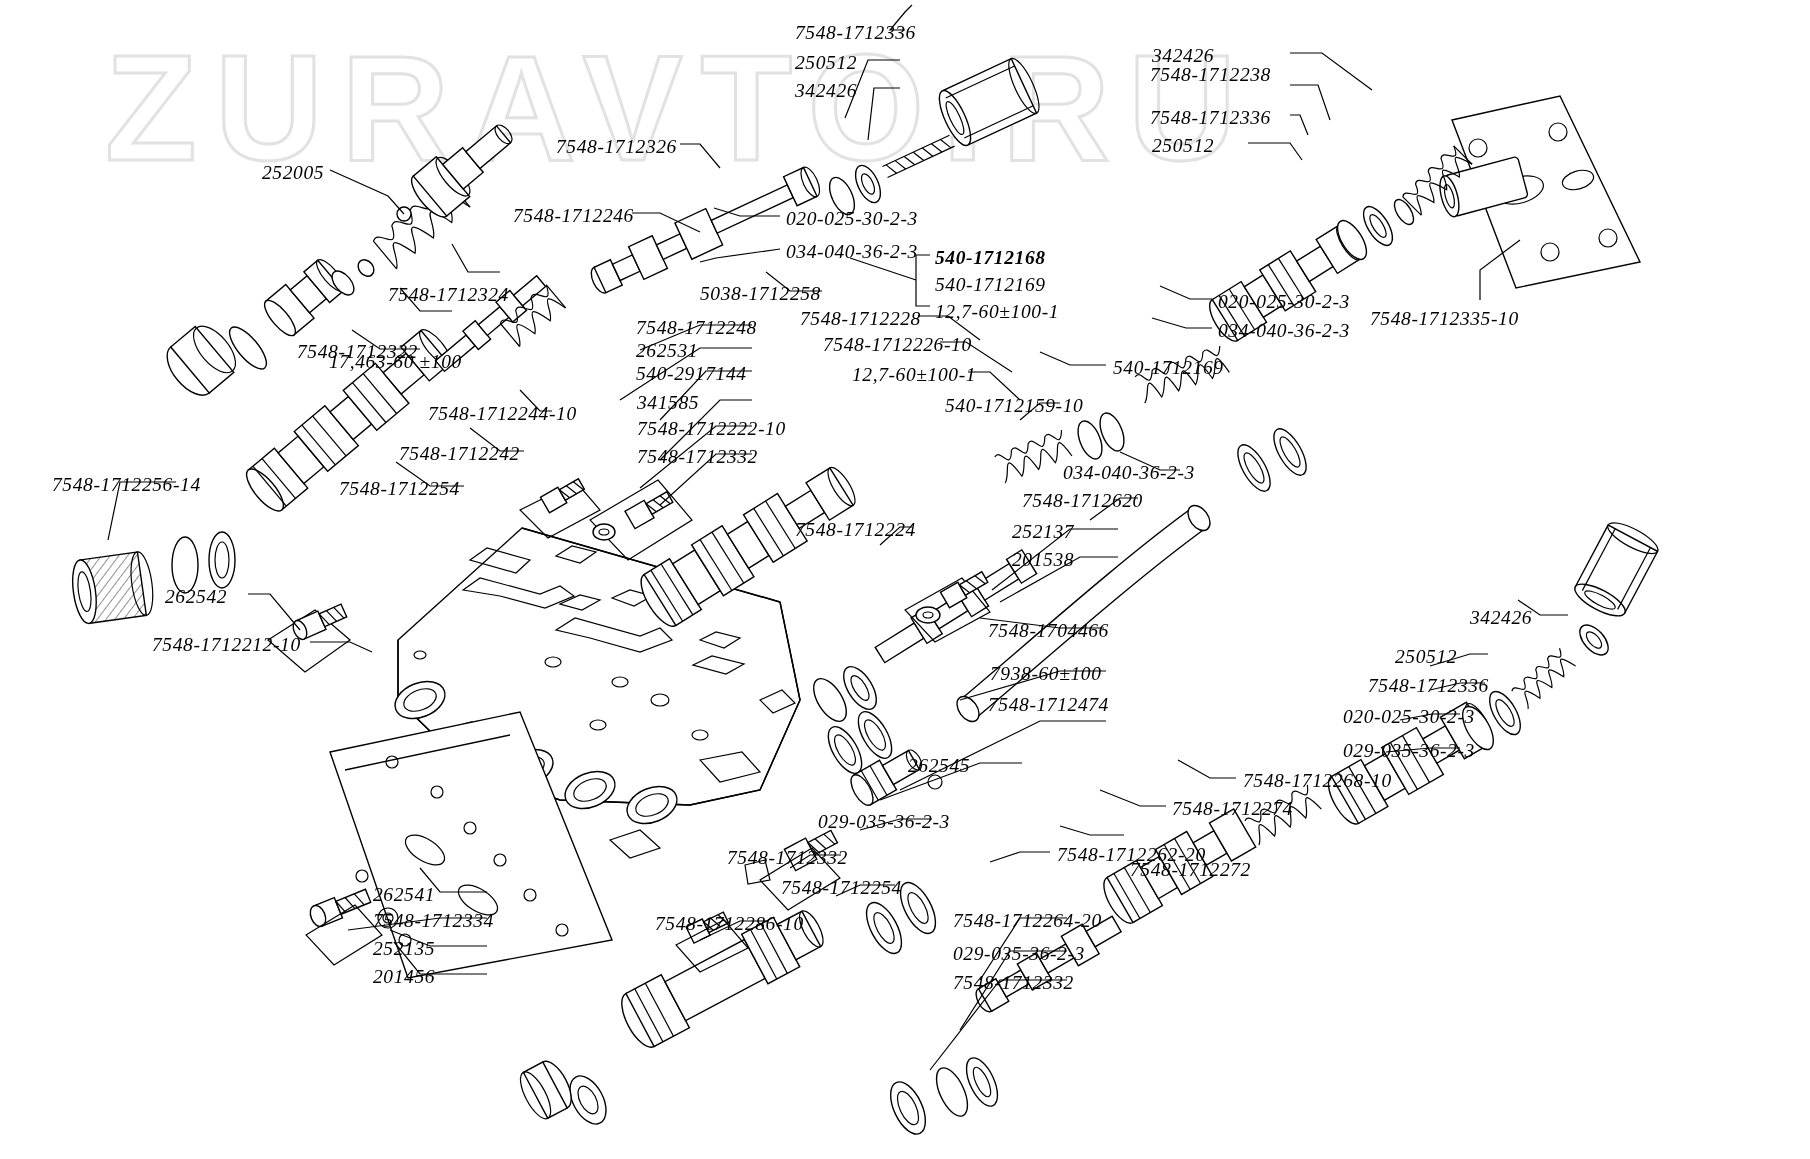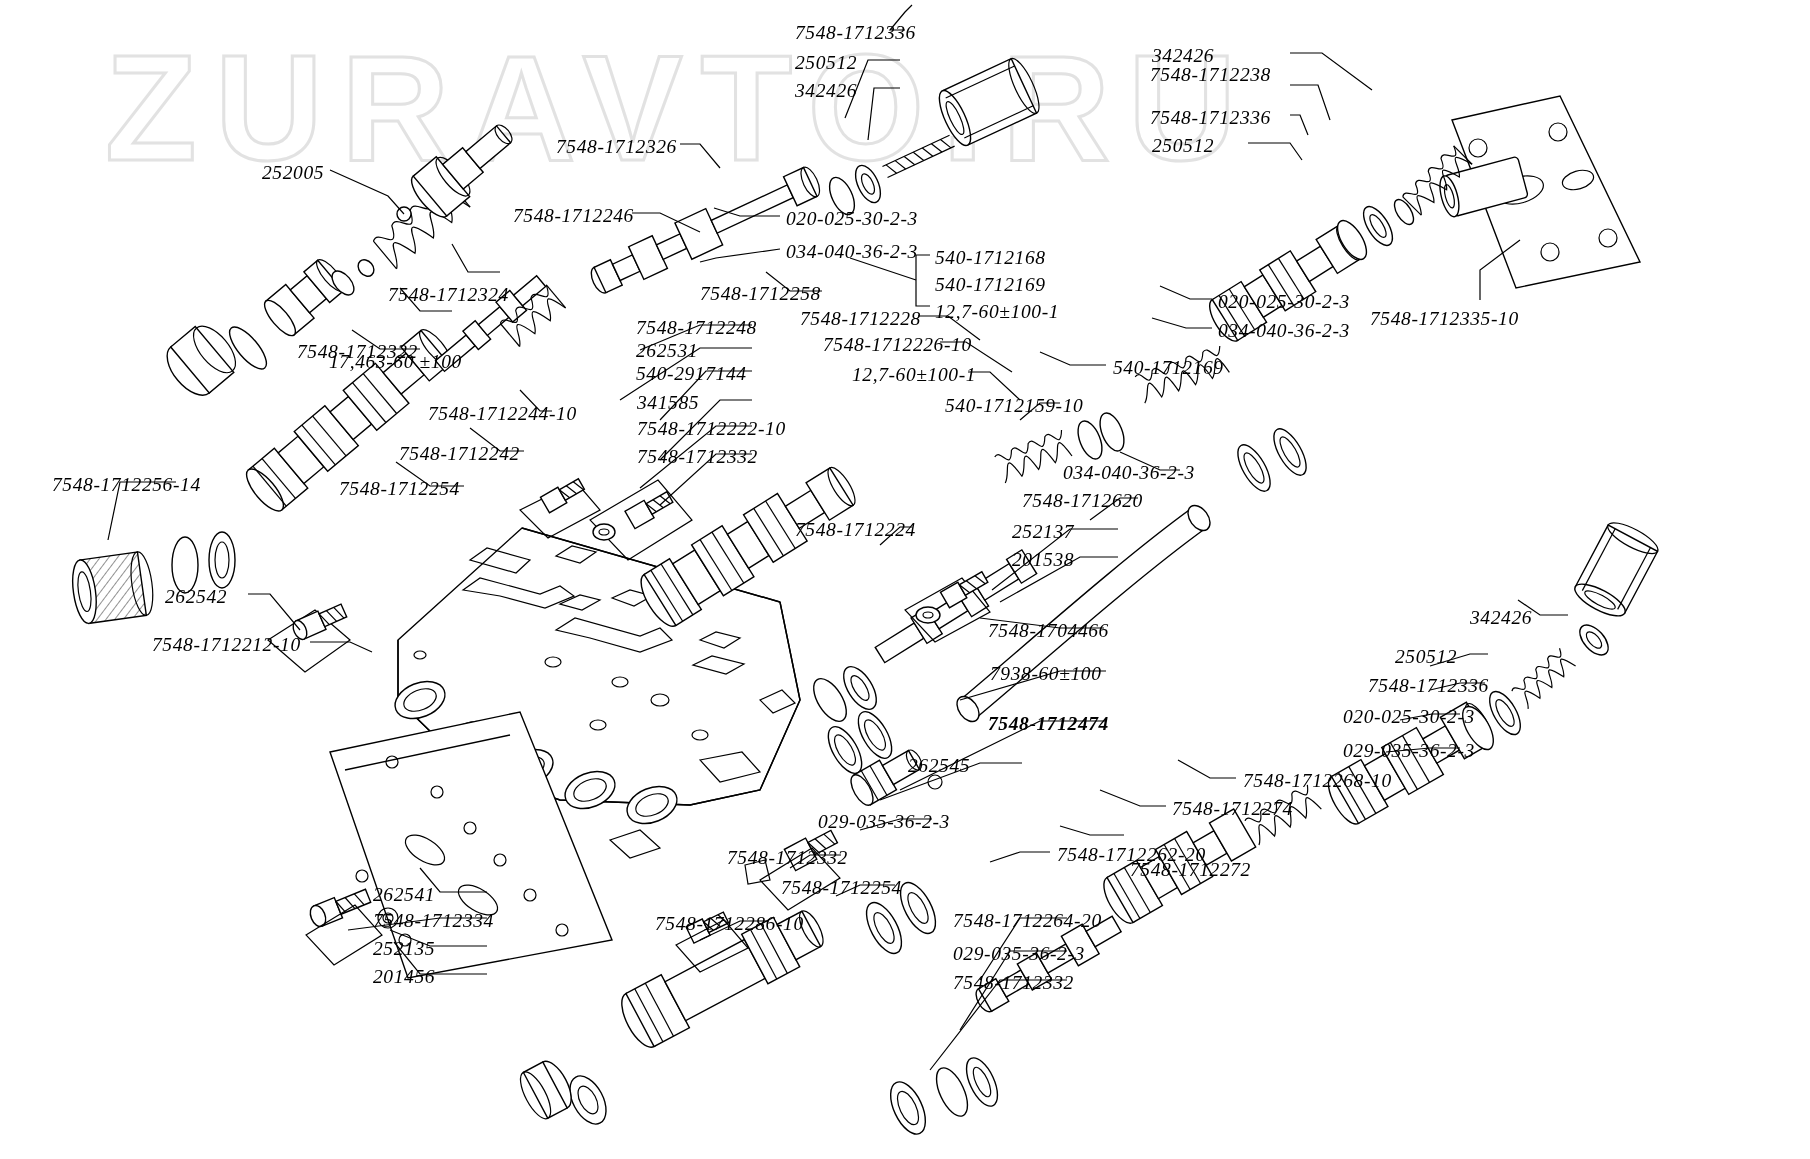--- a/index.html
+++ b/index.html
@@ -576,27 +576,27 @@
       <div class="lbl" style="left: 795px; top: 80px;">342426</div>
       <div class="lbl" style="left: 1152px; top: 45px;">342426</div>
       <div class="lbl" style="left: 1150px; top: 64px;">7548-1712238</div>
       <div class="lbl" style="left: 1150px; top: 107px;">7548-1712336</div>
       <div class="lbl" style="left: 1152px; top: 135px;">250512</div>
       <div class="lbl" style="left: 262px; top: 162px;">252005</div>
       <div class="lbl" style="left: 556px; top: 136px;">7548-1712326</div>
       <div class="lbl" style="left: 513px; top: 205px;">7548-1712246</div>
       <div class="lbl" style="left: 786px; top: 208px;">020-025-30-2-3</div>
       <div class="lbl" style="left: 786px; top: 241px;">034-040-36-2-3</div>
-      <div class="lbl" style="left: 935px; top: 247px;">540-1712168</div>
+      <div class="lbl" style="left: 935px; top: 247px; font-weight: bold;">540-1712168</div>
       <div class="lbl" style="left: 935px; top: 274px;">540-1712169</div>
       <div class="lbl" style="left: 935px; top: 301px;">12,7-60±100-1</div>
       <div class="lbl" style="left: 388px; top: 264px; margin-top: 20px;">7548-1712324</div>
       <div class="lbl" style="left: 329px; top: 303px; margin-top: 48px;">17,463-60 ±100</div>
       <div class="lbl" style="left: 297px; top: 341px;">7548-1712322</div>
-      <div class="lbl" style="left: 700px; top: 283px;">7548-1712258</div>
+      <div class="lbl" style="left: 700px; top: 283px;">5038-1712258</div>
       <div class="lbl" style="left: 800px; top: 308px;">7548-1712228</div>
       <div class="lbl" style="left: 636px; top: 317px;">7548-1712248</div>
       <div class="lbl" style="left: 636px; top: 340px;">262531</div>
       <div class="lbl" style="left: 636px; top: 363px;">540-2917144</div>
       <div class="lbl" style="left: 823px; top: 334px;">7548-1712226-10</div>
       <div class="lbl" style="left: 852px; top: 364px;">12,7-60±100-1</div>
       <div class="lbl" style="left: 1218px; top: 291px;">020-025-30-2-3</div>
       <div class="lbl" style="left: 1218px; top: 320px;">034-040-36-2-3</div>
       <div class="lbl" style="left: 1370px; top: 308px;">7548-1712335-10</div>
       <div class="lbl" style="left: 1113px; top: 357px;">540-1712169</div>
@@ -615,21 +615,21 @@
       <div class="lbl" style="left: 1012px; top: 549px;">201538</div>
       <div class="lbl" style="left: 165px; top: 586px;">262542</div>
       <div class="lbl" style="left: 988px; top: 620px;">7548-1704466</div>
       <div class="lbl" style="left: 1470px; top: 607px;">342426</div>
       <div class="lbl" style="left: 1395px; top: 646px;">250512</div>
       <div class="lbl" style="left: 152px; top: 634px;">7548-1712212-10</div>
       <div class="lbl" style="left: 990px; top: 663px;">7938-60±100</div>
       <div class="lbl" style="left: 1368px; top: 675px;">7548-1712336</div>
       <div class="lbl" style="left: 1343px; top: 706px;">020-025-30-2-3</div>
       <div class="lbl" style="left: 1343px; top: 740px;">029-035-36-2-3</div>
-      <div class="lbl" style="left: 988px; top: 713px; font-weight: bold;">7548-1712474</div>
+      <div class="lbl" style="left: 988px; top: 694px;">7548-1712474</div>
       <div class="lbl" style="left: 908px; top: 755px;">262545</div>
       <div class="lbl" style="left: 1243px; top: 770px;">7548-1712268-10</div>
       <div class="lbl" style="left: 1172px; top: 798px;">7548-1712274</div>
       <div class="lbl" style="left: 818px; top: 811px;">029-035-36-2-3</div>
       <div class="lbl" style="left: 1130px; top: 827px; margin-top: 32px;">7548-1712272</div>
       <div class="lbl" style="left: 727px; top: 847px;">7548-1712332</div>
       <div class="lbl" style="left: 781px; top: 877px;">7548-1712254</div>
       <div class="lbl" style="left: 1057px; top: 844px;">7548-1712262-20</div>
       <div class="lbl" style="left: 373px; top: 884px;">262541</div>
       <div class="lbl" style="left: 373px; top: 910px;">7548-1712334</div>

